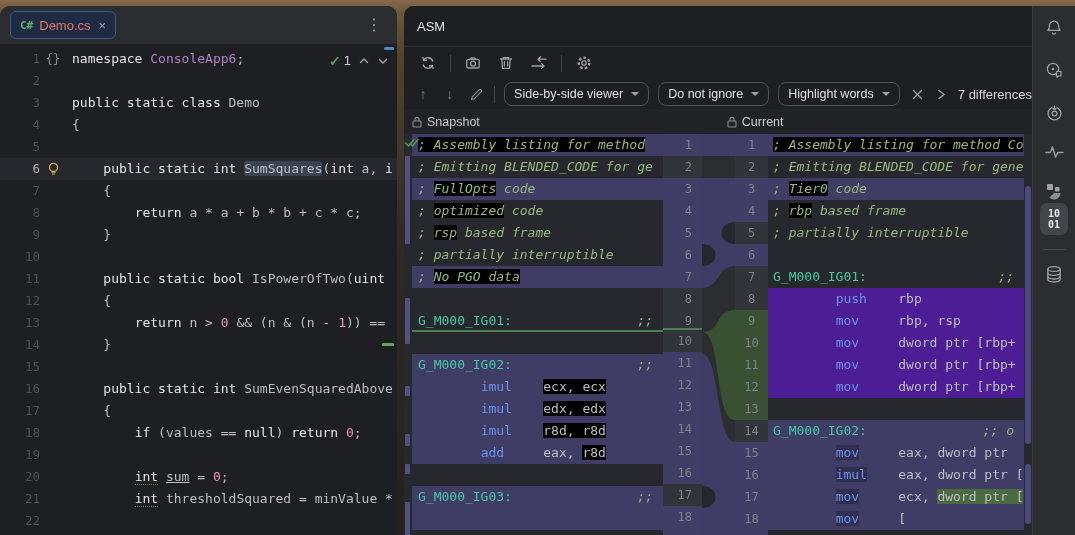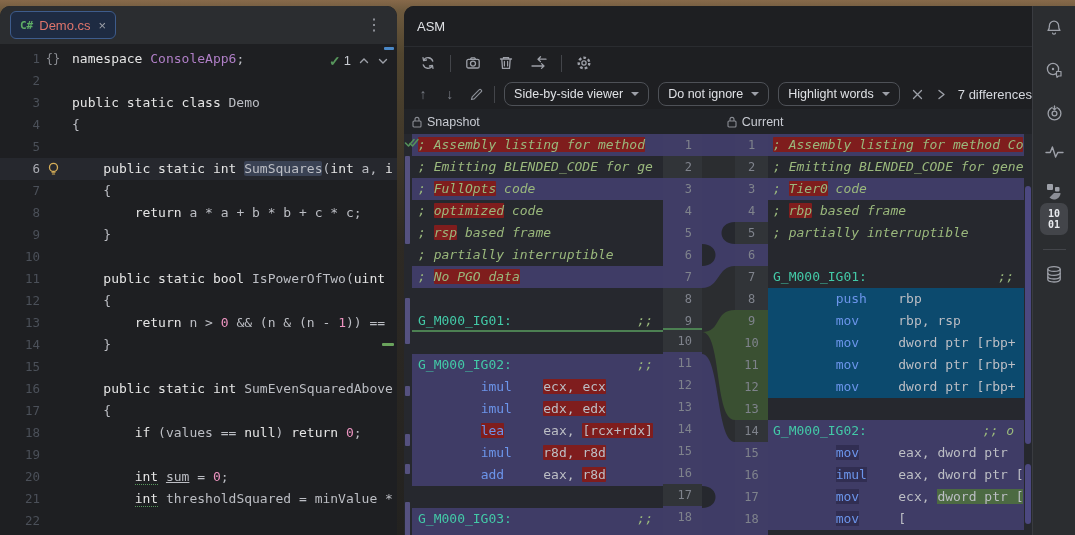--- a/index.html
+++ b/index.html
@@ -65,23 +65,23 @@
   .pane.pr{flex:0 0 256px;}
   .numcol{flex:0 0 39px;background:#313438;color:#7f838c;font-size:12px;}
   .numcol.nr{flex:0 0 33px;}
   .ncell{height:22px;text-align:right;padding-right:10px;box-sizing:border-box;}
   .numcol.nr .ncell{text-align:center;padding-right:0;}
   .conn{flex:0 0 33px;position:relative;background:#2b2d30;}
   .conn svg{position:absolute;inset:0;}
   .drow{height:22px;white-space:pre;position:relative;overflow:hidden;}
   .pane.pl .drow{padding-left:6px;}
   .pane.pr .drow{padding-left:5px;}
-  .bg-p{background:#3f3c66;} .bg-g{background:#0c4a6e;} .bg-d{background:transparent;}
+  .bg-p{background:#3f3c66;} .bg-g{background:#4c1d95;} .bg-d{background:transparent;}
   .gp{background:#403d66;} .gg{background:#3a5032;} .gd{background:transparent;}
-  .wp{background:#7f1d1d;border-radius:1px;} .wg{background:#4c6a42;} .wd{background:#312e52;}
+  .wp{background:#000000;border-radius:1px;} .wg{background:#4c6a42;} .wd{background:#312e52;}
   .gline{border-bottom:2px solid #4c8052;height:20px;}
   .com{color:#9ab87c;font-style:italic;} .lbl{color:#43c9a7;} .ins{color:#6c95eb;} .opd{color:#bcbec4;}
   .rt{position:absolute;right:10px;top:0;}
   .sg{display:inline;}
 
   
   .icostrip{width:43px;background:#2b2d30;border-left:1px solid #393b40;position:relative;}
   .sico{position:absolute;left:50%;transform:translateX(-50%);width:28px;height:28px;display:flex;
         align-items:center;justify-content:center;color:#9da0a8;border-radius:6px;}
   .badge1001{background:#43454a;color:#e8eaee;font-family:"DejaVu Sans Mono",monospace;font-size:10px;
@@ -267,21 +267,20 @@
           <div class="drow bg-d"><span class="sg com">; </span><span class="sg com wp">optimized</span><span class="sg com"> code</span></div>
           <div class="drow bg-d"><span class="sg com">; </span><span class="sg com wp">rsp</span><span class="sg com"> based frame</span></div>
           <div class="drow bg-d"><span class="sg com">; partially interruptible</span></div>
           <div class="drow bg-p"><span class="sg com">; </span><span class="sg com wp">No PGO data</span></div>
           <div class="drow bg-d"></div>
           <div class="drow bg-d gline"><span class="sg lbl">G_M000_IG01:</span><span class="sg com rt">;;</span></div>
           <div class="drow bg-d"></div>
           <div class="drow bg-p"><span class="sg lbl">G_M000_IG02:</span><span class="sg com rt">;;</span></div>
           <div class="drow bg-p"><span class="sg df">        </span><span class="sg ins">imul</span><span class="sg df">    </span><span class="sg opd wp">ecx, ecx</span></div>
           <div class="drow bg-p"><span class="sg df">        </span><span class="sg ins">imul</span><span class="sg df">    </span><span class="sg opd wp">edx, edx</span></div>
-          <div class="drow bg-p"><span class="sg df">        </span><span class="sg ins wp">lea</span><span class="sg df">     </span><span class="sg opd">eax, </span><span class="sg opd wp">[rcx+rdx]</span></div>
           <div class="drow bg-p"><span class="sg df">        </span><span class="sg ins">imul</span><span class="sg df">    </span><span class="sg opd wp">r8d, r8d</span></div>
           <div class="drow bg-p"><span class="sg df">        </span><span class="sg ins">add</span><span class="sg df">     </span><span class="sg opd">eax, </span><span class="sg opd wp">r8d</span></div>
           <div class="drow bg-d"></div>
           <div class="drow bg-p"><span class="sg lbl">G_M000_IG03:</span><span class="sg com rt">;;</span></div>
           <div class="drow bg-p"></div>
         </div>
       <div class="numcol" id="numsL">
           <div class="ncell gp">1</div>
           <div class="ncell gd">2</div>
           <div class="ncell gp">3</div>

